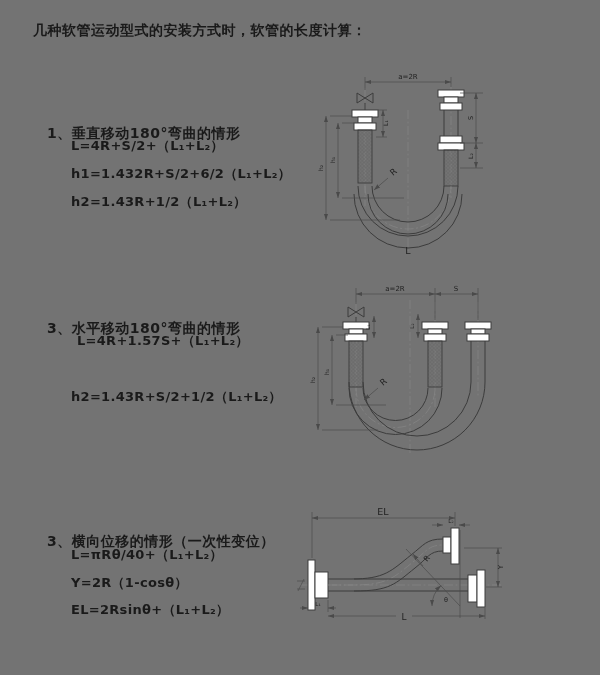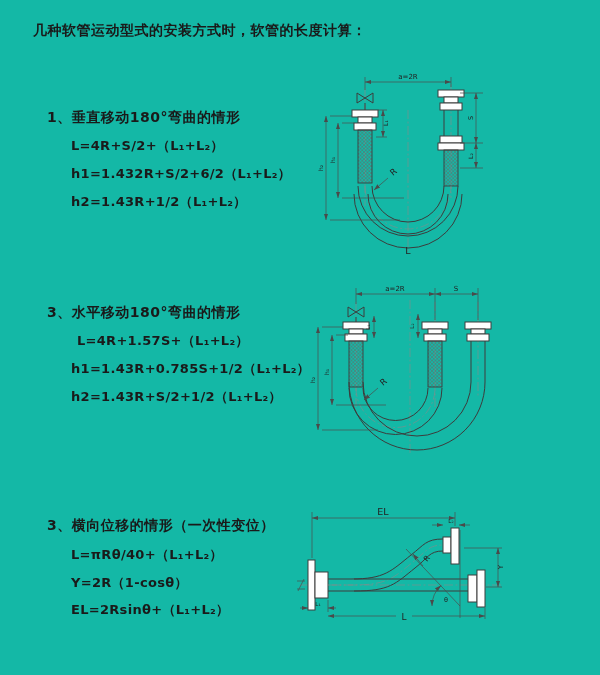--- a/index.html
+++ b/index.html
@@ -1,21 +1,21 @@
 <!DOCTYPE html>
 <html><head>
 <meta charset="utf-8">
 <style>
   html,body{margin:0;padding:0;background:#e8e8e8;}
   .page{
-    position:relative;width:600px;height:675px;background:#14b8a6;
+    position:relative;width:600px;height:675px;background:#737373;
     font-family:"DejaVu Sans","Liberation Sans",sans-serif;color:#1a1a1a;overflow:hidden;
   }
   .doc-title{position:absolute;left:33px;top:22px;font-size:14px;font-weight:700;letter-spacing:.5px;}
-  .sec-heading{position:absolute;font-size:14px;font-weight:700;letter-spacing:.5px;}
+  .sec-heading{position:absolute;font-size:14px;font-weight:700;letter-spacing:.5px;margin-top:16px;}
   .formula{position:absolute;font-size:13px;font-weight:700;letter-spacing:.3px;white-space:pre;}
   svg{position:absolute;}
   svg text{font-family:"DejaVu Sans","Liberation Sans",sans-serif;fill:#222;}
   .shape{stroke:#3c3c3c;stroke-width:1;fill:#fefefe;}
   .wire{stroke:#3c3c3c;stroke-width:1;fill:none;}
   .dim{stroke:#4a4a4a;stroke-width:.7;fill:none;}
   .cl{stroke:#8a8a8a;stroke-width:.6;fill:none;stroke-dasharray:9 2.5 2 2.5;}
   .braid{stroke:#3c3c3c;stroke-width:.9;}
 </style>
 </head>
@@ -112,21 +112,20 @@
       <text font-size="6" text-anchor="middle" x="26.5" y="92" transform="rotate(-90 26.5 92)">h₁</text>
     </g>
 
     <line class="dim" x1="80" y1="110" x2="66" y2="122" marker-end="url(#ar1)"></line>
     <text x="85" y="108" font-size="8.5" transform="rotate(-40 85 108)">R</text>
     <text x="100" y="186" font-size="9.5" text-anchor="middle">L</text>
   </svg>
 
   <div class="sec-heading" style="left:47px;top:304px">3、水平移动180°弯曲的情形</div>
   <div class="formula" style="left:77px;top:332px">L=4R+1.57S+（L₁+L₂）</div>
-  <div class="formula" style="left:71px;top:360px">h1=1.43R+0.785S+1/2（L₁+L₂）</div>
   <div class="formula" style="left:71px;top:388px">h2=1.43R+S/2+1/2（L₁+L₂）</div>
 
   <svg style="left:306px;top:280px" width="292" height="180" viewBox="0 0 292 180">
     <defs>
       <marker id="ar2" viewBox="0 0 10 10" refX="9" refY="5" markerWidth="10" markerHeight="10" orient="auto-start-reverse">
         <path d="M0,2 L9,5 L0,8 z" fill="#4a4a4a"></path>
       </marker>
       <pattern id="hb2" width="3.5" height="3.5" patternUnits="userSpaceOnUse">
         <path d="M0,3.5 L3.5,0 M0,0 L3.5,3.5" stroke="#666" stroke-width=".5"></path>
       </pattern>

